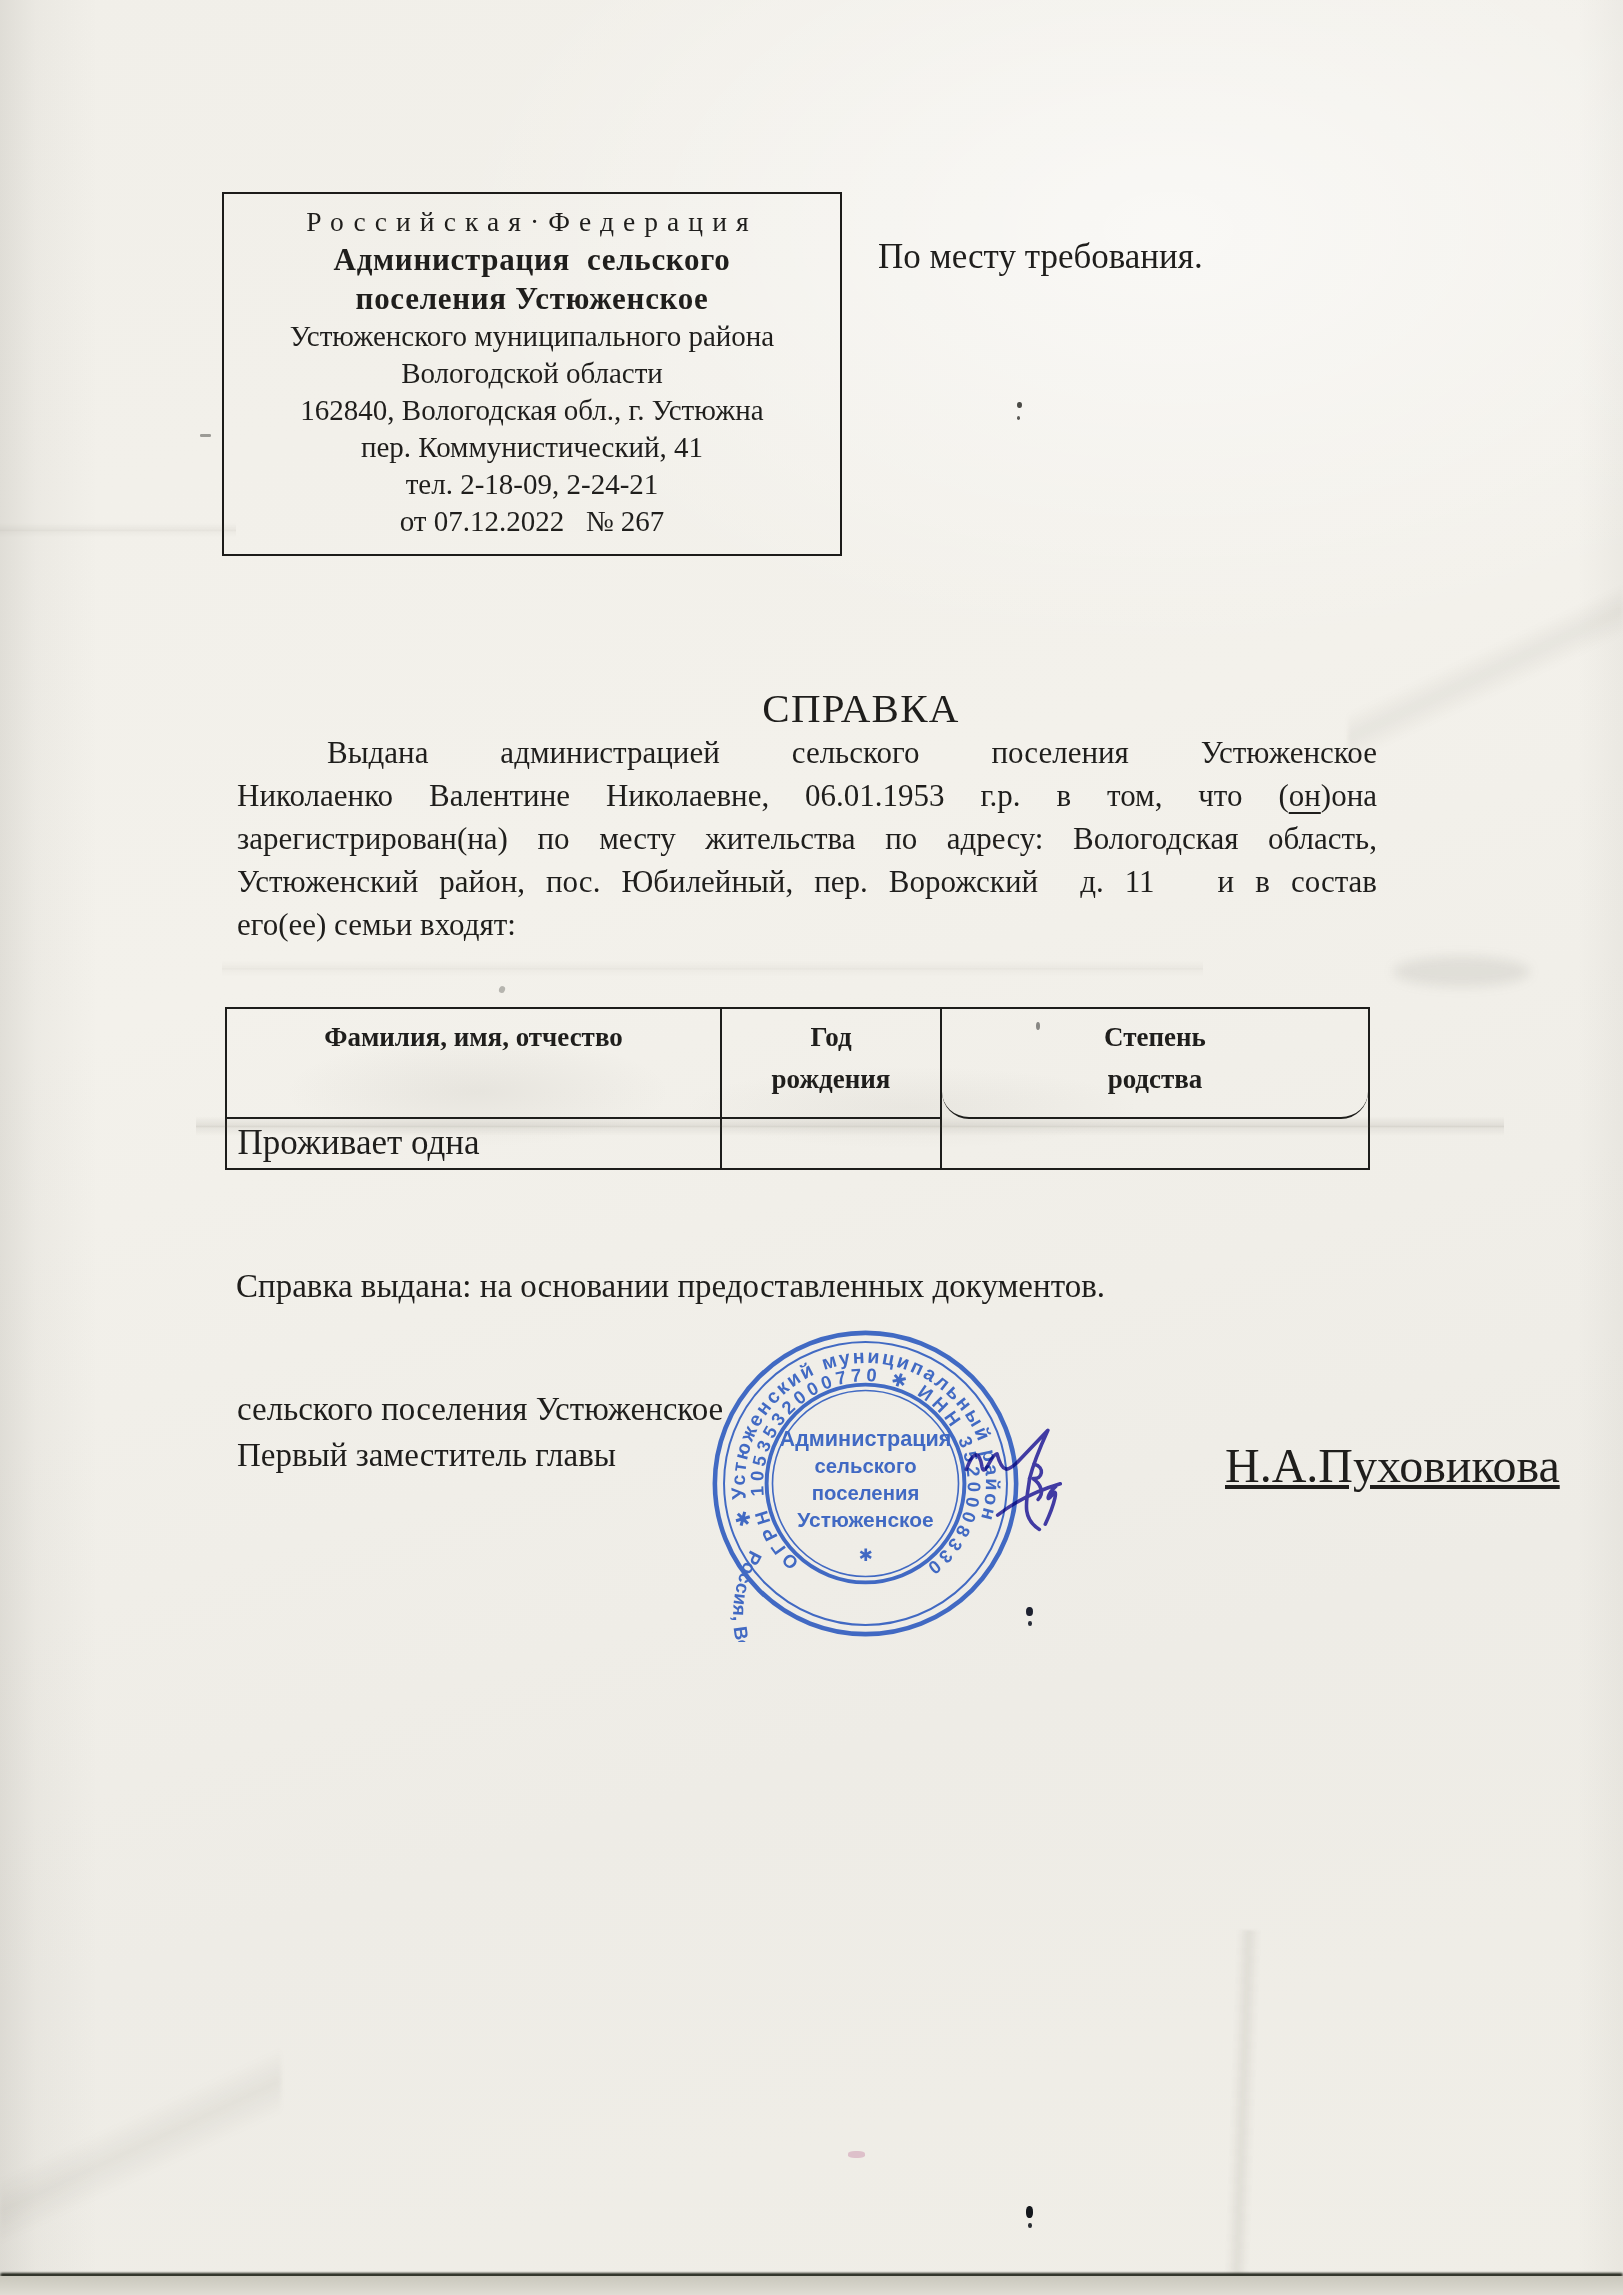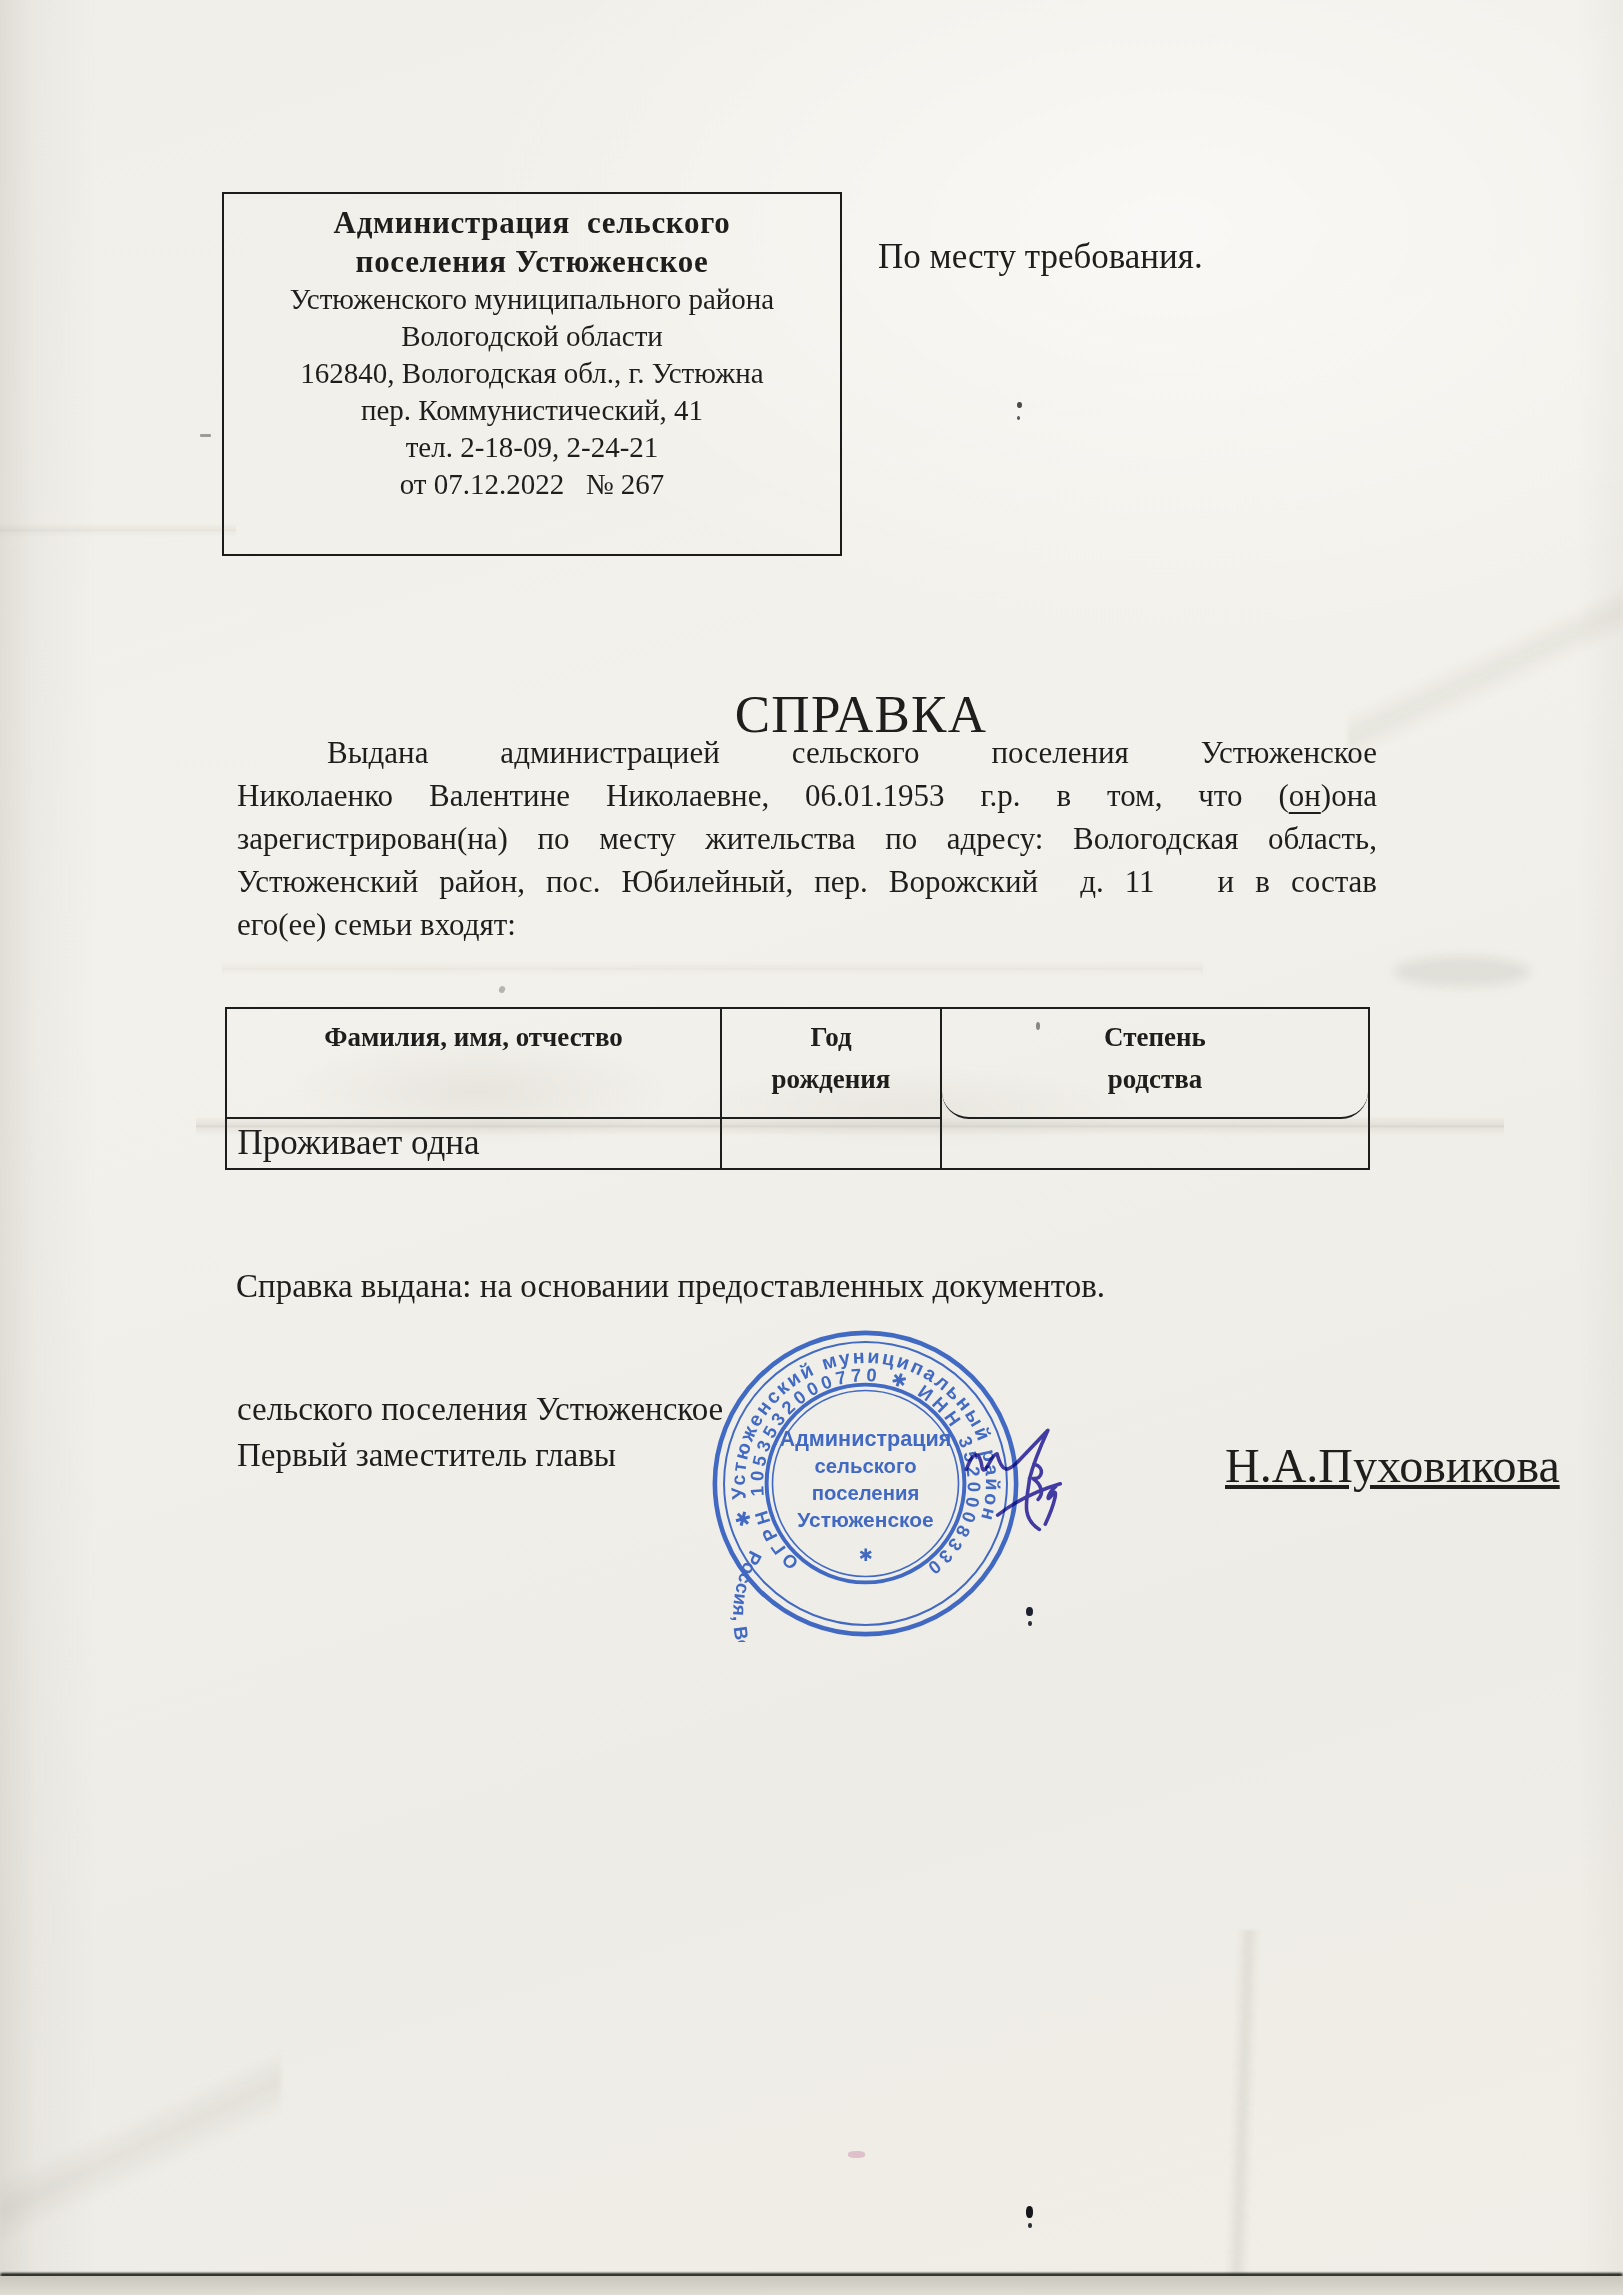--- a/index.html
+++ b/index.html
@@ -18,21 +18,21 @@
     left:222px;top:192px;width:620px;height:364px;border:2px solid #1c1b19;
     box-sizing:border-box;text-align:center;padding-top:9.2px;
   }
   .lh-l1{font-size:27.5px;line-height:37px;letter-spacing:.33em;}
   .lh-bold{font-size:31px;line-height:39px;font-weight:bold;letter-spacing:0.7px;}
   .lh-l{font-size:29px;line-height:37px;}
   
   .recipient{left:878px;top:237px;font-size:35px;}
   
   .title{left:237px;top:684px;width:1140px;text-align:center;padding-left:108px;
-         box-sizing:border-box;font-size:53px;letter-spacing:1.3px;}
+         box-sizing:border-box;font-size:41px;letter-spacing:1.3px;}
   .body-block{left:237px;top:731px;width:1140px;font-size:31px;}
   .bline{line-height:43px;text-align:justify;text-align-last:justify;}
   .bline.first{text-indent:90px;}
   .bline.last{text-align:left;text-align-last:left;}
   .u{text-decoration:underline;text-decoration-thickness:2px;text-underline-offset:5.9px;}
   
   .doc-table{
     left:225px;top:1007px;display:grid;border:2.6px solid #1d1d1b;box-sizing:content-box;
     grid-template-columns:495px 220px 426px;grid-template-rows:110px 49px;
     background:
@@ -62,20 +62,21 @@
   .smudge{position:absolute;filter:blur(5.2px);border-radius:50%;}
   .scan-edge{position:absolute;left:0;top:2273px;width:1623px;height:3.9px;background:#22251b;filter:blur(0.9px);border-radius:2.6px;}
   .below-edge{position:absolute;left:0;top:2276px;width:1623px;height:19.6px;background:linear-gradient(#c9c7bc,#e0ded5);}
 </style>
 </head>
 <body>
 
 <div class="page">
 
   <div class="abs lh-box">
+    <div class="lh-l1">Российская·Федерация</div>
     <div class="lh-bold">Администрация&nbsp; сельского</div>
     <div class="lh-bold">поселения Устюженское</div>
     <div class="lh-l">Устюженского муниципального района</div>
     <div class="lh-l">Вологодской области</div>
     <div class="lh-l">162840, Вологодская обл., г. Устюжна</div>
     <div class="lh-l">пер. Коммунистический, 41</div>
     <div class="lh-l">тел. 2-18-09, 2-24-21</div>
     <div class="lh-l">от 07.12.2022&nbsp;&nbsp; № 267</div>
   </div>
 

